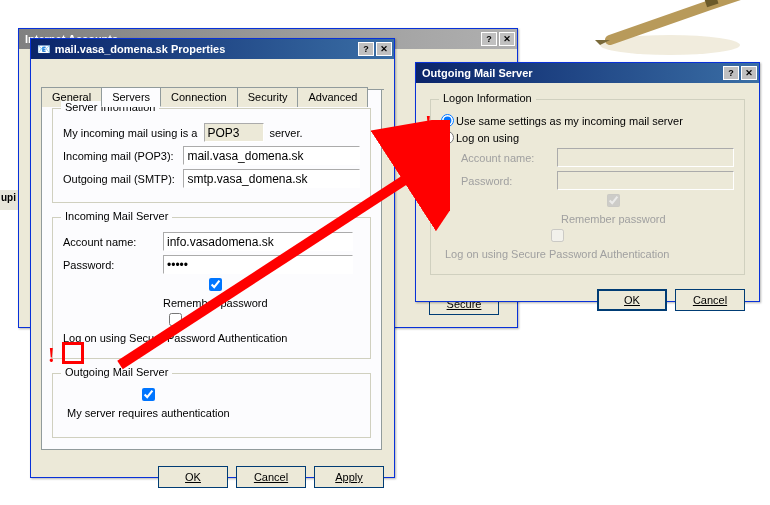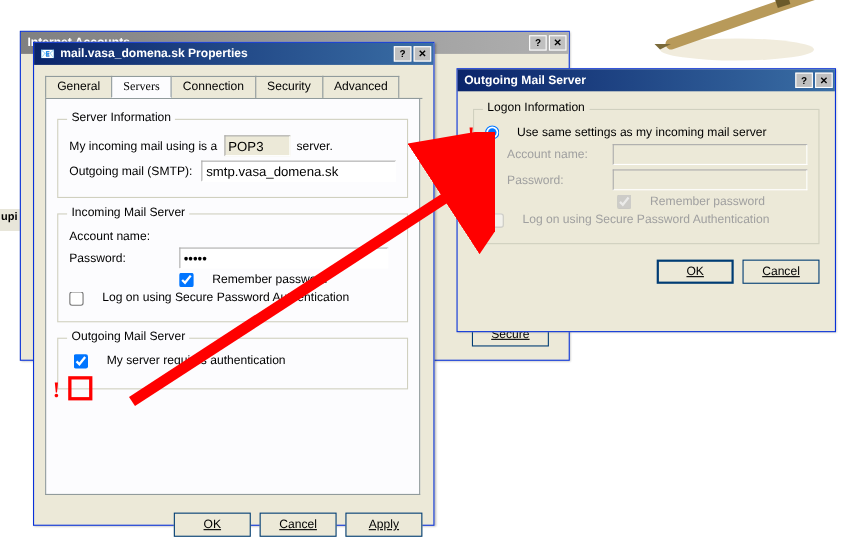--- a/index.html
+++ b/index.html
@@ -48,28 +48,27 @@
     margin: 10px 10px 0 10px;
     border-bottom: 1px solid #919b9c;
   }
   .tab {
     background: #ece9d8;
     border: 1px solid #919b9c;
     border-bottom: none;
     padding: 3px 10px;
     margin-right: -1px;
     position: relative;
-    top: 0;
+    top: 18px;
     cursor: pointer;
   }
   .tab.active {
     background: #fcfcfe;
     border-bottom: 1px solid #fcfcfe;
     z-index: 2;
-    font-family: Liberation Serif, serif;
   }
   .panel {
     background: #fcfcfe;
     border: 1px solid #919b9c;
     border-top: none;
     margin: 0 12px 10px 10px;
     padding: 12px 10px;
   }
   .group {
     border: 1px solid #d0d0bf;
@@ -102,23 +101,23 @@
     border: 1px solid #003c74;
     padding: 2px 14px;
     font-family: inherit;
     font-size: 11px;
     min-width: 70px;
     height: 22px;
     cursor: pointer;
     text-decoration: underline;
   }
   .btn-row { display: flex; justify-content: flex-end; gap: 8px; padding: 6px 10px 10px 10px;}
-  .checkbox { display: inline-flex; align-items: flex-start; gap: 17px; }
+  .checkbox { display: inline-flex; align-items: center; gap: 6px; flex-direction: column; }
   .checkbox input { width:13px; height:13px; margin:0;}
-  .radio { display:inline-flex; align-items:center; gap:16px; }
+  .radio { display:inline-flex; align-items:center; gap:2px; }
   .radio input { margin:0; }
   .disabled-text { color: #a0a0a0; }
   .exclaim {
     position: absolute;
     color: #ff0000;
     font-size: 20px;
     font-weight: bold;
     font-family: "Times New Roman", serif;
   }
   .redbox {
@@ -185,29 +184,34 @@
 
   <div class="panel" style="height:360px;">
     <div class="group">
       <div class="group-legend">Server Information</div>
       <div class="row">
         <span>My incoming mail using is a</span>
         <input type="text" readonly="" class="in-med" style="margin: 0px 6px; background: rgb(236, 233, 216);" value="POP3">
         <span>server.</span>
       </div>
       <div class="row">
+        <span class="lbl">Incoming mail (POP3):</span>
+        <input type="text" class="in-wide" value="mail.vasa_domena.sk" style="">
+      </div>
+      <div class="row">
         <span class="lbl">Outgoing mail (SMTP):</span>
         <input type="text" class="in-wide" value="smtp.vasa_domena.sk" style="">
       </div>
     </div>
 
     <div class="group">
       <div class="group-legend">Incoming Mail Server</div>
       <div class="row">
         <span class="lbl2">Account name:</span>
+        <input type="text" class="in-wide" value="info.vasadomena.sk" style="">
       </div>
       <div class="row">
         <span class="lbl2">Password:</span>
         <input type="text" class="in-wide" value="•••••" style="">
       </div>
       <div class="row" style="margin-left:100px;">
         <label class="checkbox">
           <input type="checkbox" checked="" style="">
           <span>Remember password</span>
         </label>
@@ -244,20 +248,26 @@
     <div class="tbtn">?</div>
     <div class="tbtn">✕</div>
   </div>
   <div style="padding:10px 14px;">
     <div class="group" style="background:#ece9d8;">
       <div class="group-legend" style="background:#ece9d8;">Logon Information</div>
       <div class="row">
         <label class="radio">
           <input type="radio" name="logon" checked="" style="">
           <span>Use same settings as my incoming mail server</span>
+        </label>
+      </div>
+      <div class="row">
+        <label class="radio">
+          <input type="radio" name="logon" style="">
+          <span>Log on using</span>
         </label>
       </div>
       <div class="row" style="margin-left:20px;">
         <span class="lbl2 disabled-text">Account name:</span>
         <input type="text" disabled="" style="width: 185px; background: rgb(236, 233, 216);">
       </div>
       <div class="row" style="margin-left:20px;">
         <span class="lbl2 disabled-text">Password:</span>
         <input type="password" disabled="" style="width: 185px; background: rgb(236, 233, 216);">
       </div>

